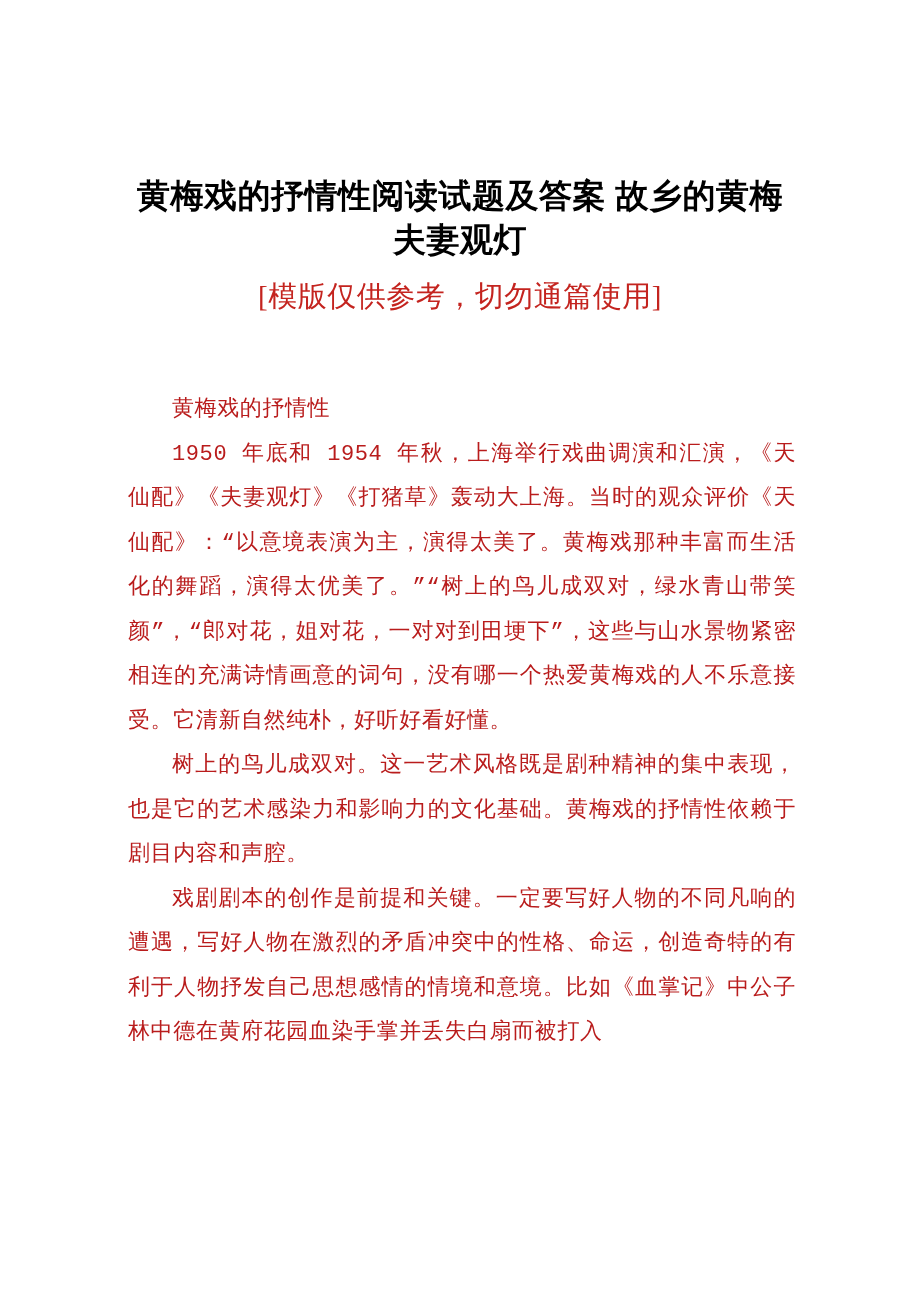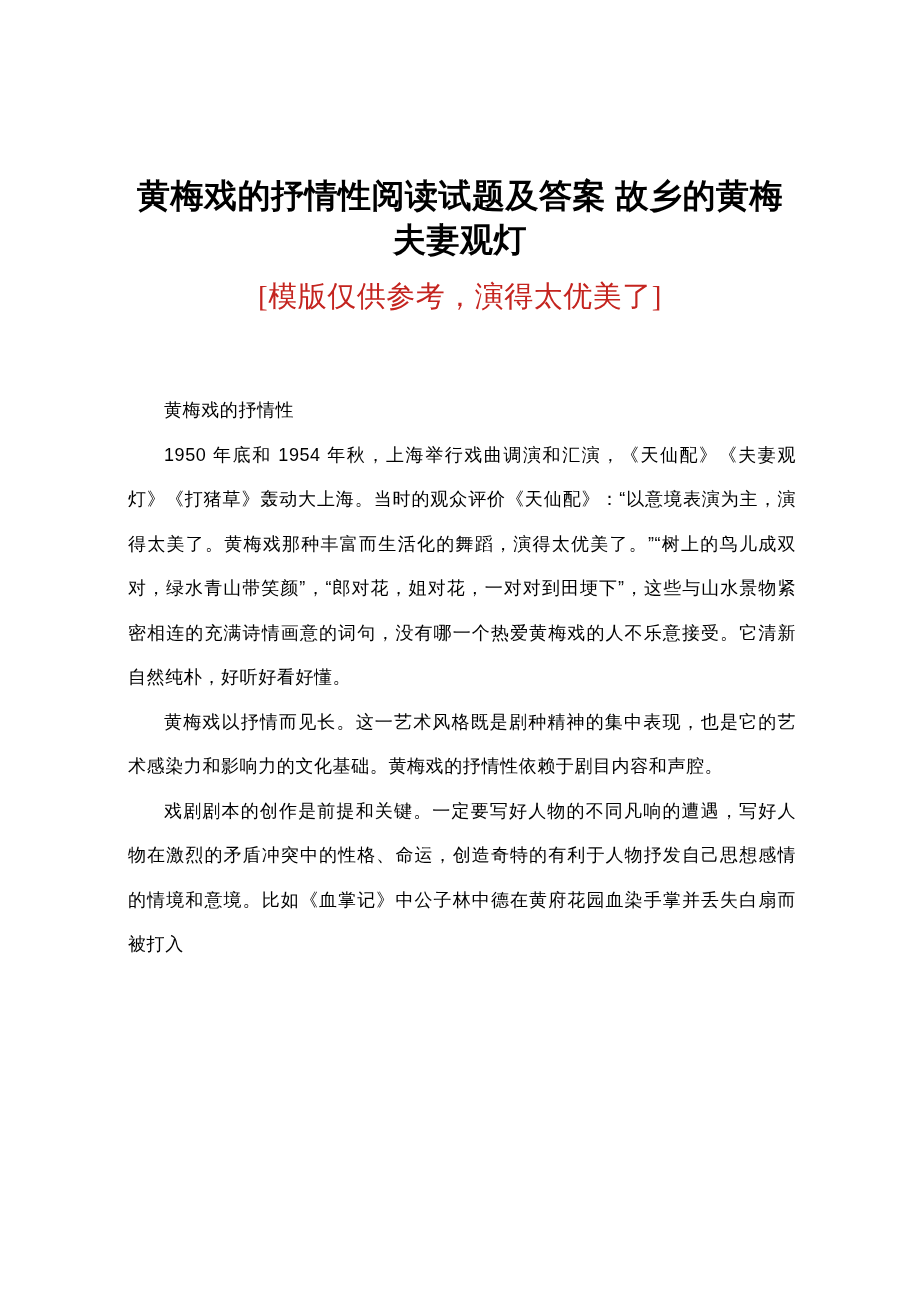--- a/index.html
+++ b/index.html
@@ -56,46 +56,46 @@
   
   .body-col {
     position: absolute;
     left: 128px;
     top: 388px;
     width: 668px;
   }
 
   .para {
     margin: 0 0 0 0;
-    font-family: Liberation Sans, sans-serif;
-    font-size: 18px;
+    font-family: Liberation Mono, monospace;
+    font-size: 22px;
     line-height: 44.5px;
-    color: #000000;
+    color: #b91c1c;
     text-align: justify;
     text-justify: inter-ideograph;
     text-indent: 2em;
     letter-spacing: 0.6px;
   }
 
   .para.first-line-short {
     text-align: left;
   }
 </style>
 </head>
 <body>
 
 <div class="page">
 
   <h1 class="doc-title">
     <span style="display: block;">黄梅戏的抒情性阅读试题及答案 故乡的黄梅</span>
     <span style="display: block;">夫妻观灯</span>
   </h1>
 
-  <div class="doc-subtitle">[模版仅供参考，演得太优美了]</div>
+  <div class="doc-subtitle">[模版仅供参考，切勿通篇使用]</div>
 
   <div class="body-col">
     <p class="para first-line-short">黄梅戏的抒情性</p>
     <p class="para">1950 年底和 1954 年秋，上海举行戏曲调演和汇演，《天仙配》《夫妻观灯》《打猪草》轰动大上海。当时的观众评价《天仙配》：“以意境表演为主，演得太美了。黄梅戏那种丰富而生活化的舞蹈，演得太优美了。”“树上的鸟儿成双对，绿水青山带笑颜”，“郎对花，姐对花，一对对到田埂下”，这些与山水景物紧密相连的充满诗情画意的词句，没有哪一个热爱黄梅戏的人不乐意接受。它清新自然纯朴，好听好看好懂。</p>
-    <p class="para">黄梅戏以抒情而见长。这一艺术风格既是剧种精神的集中表现，也是它的艺术感染力和影响力的文化基础。黄梅戏的抒情性依赖于剧目内容和声腔。</p>
+    <p class="para">树上的鸟儿成双对。这一艺术风格既是剧种精神的集中表现，也是它的艺术感染力和影响力的文化基础。黄梅戏的抒情性依赖于剧目内容和声腔。</p>
     <p class="para">戏剧剧本的创作是前提和关键。一定要写好人物的不同凡响的遭遇，写好人物在激烈的矛盾冲突中的性格、命运，创造奇特的有利于人物抒发自己思想感情的情境和意境。比如《血掌记》中公子林中德在黄府花园血染手掌并丢失白扇而被打入</p>
   </div>
 
 </div>
 
 </body></html>

